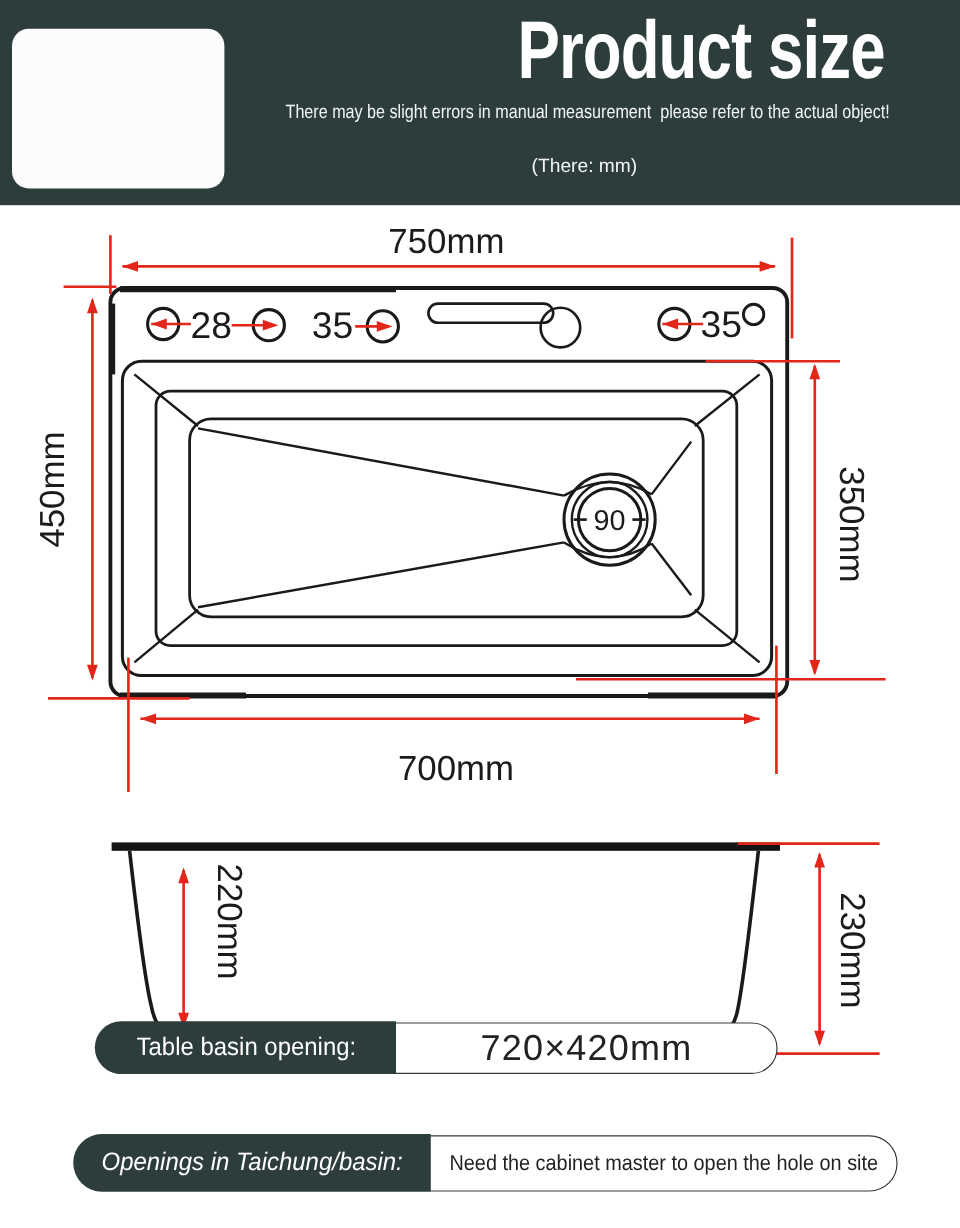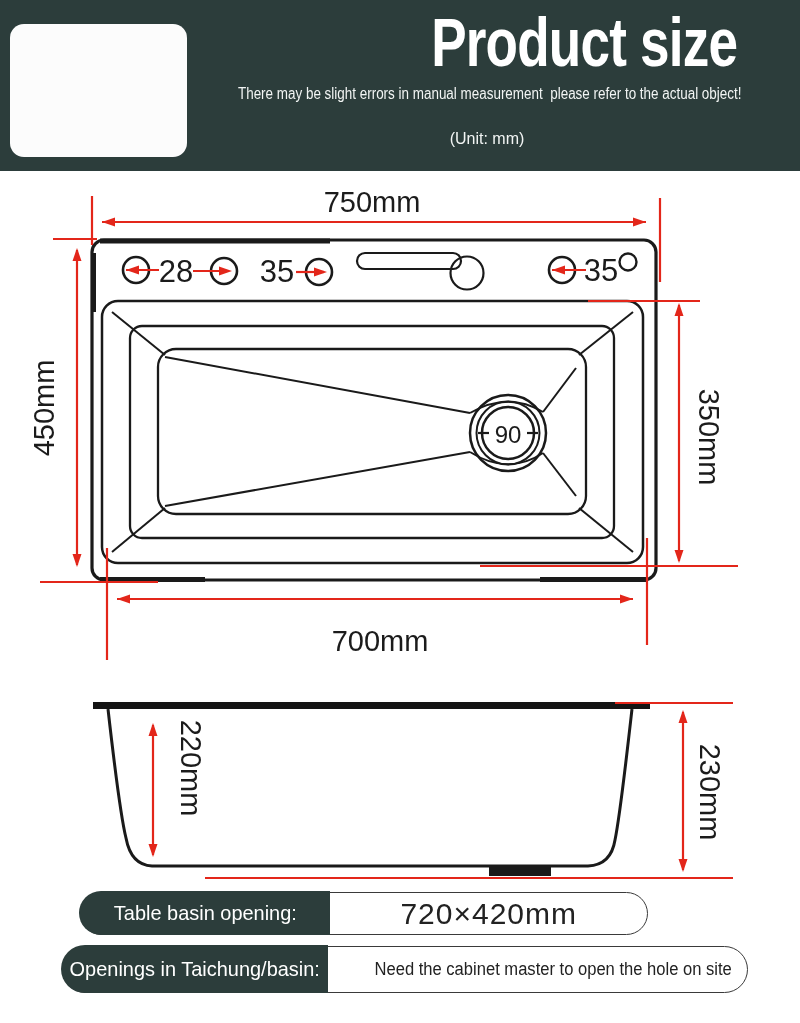--- a/index.html
+++ b/index.html
@@ -15,42 +15,42 @@
             font-size:16px;white-space:pre;}
   .subtitle span{display:inline-block;transform:scaleX(0.84);transform-origin:center;white-space:pre;}
   .unitline{position:absolute;left:190px;top:130px;width:594px;text-align:center;color:#f2f5f4;font-size:16px;}
   
   svg .blk{stroke:#1a1a1a;fill:none;}
   svg .red{stroke:#e3261a;stroke-width:2.2;fill:none;}
   svg .rf{fill:#e3261a;stroke:none;}
   svg text{fill:#1b1b1b;font-family:"Liberation Sans",sans-serif;}
   
   .pill{position:absolute;background:#fff;border:1.6px solid #3a3a3a;display:flex;align-items:center;box-sizing:border-box;}
-  .pill1{left:80px;top:892px;width:568px;height:43px;border-radius:22px;}
+  .pill1{left:80px;top:852px;width:568px;height:43px;border-radius:22px;}
   .pill2{left:62px;top:946px;width:686px;height:47px;border-radius:24px;}
   .pill-dark{height:calc(100% + 3.2px);margin:-1.6px 0 0 -1.6px;background:#2c3d3b;color:#fff;
              display:flex;align-items:center;justify-content:center;box-sizing:border-box;}
   .pill1 .pill-dark{width:251px;border-radius:22px 0 0 22px;font-size:21px;}
-  .pill2 .pill-dark{width:304px;border-radius:24px 0 0 24px;font-size:21px;}
+  .pill2 .pill-dark{width:304px;border-radius:24px 0 0 24px;font-size:21px;font-style:italic;}
   .pill-value{flex:1;text-align:center;color:#222;}
   .pill1 .pill-value{font-size:30px;letter-spacing:1px;}
-  .pill2 .pill-value{font-size:18px;padding-left:31px;}
+  .pill2 .pill-value{font-size:18px;}
   .pill2 .pill-value span{display:inline-block;transform:scaleX(0.92);transform-origin:center;white-space:nowrap;}
   .pill-dark span{display:inline-block;transform:scaleX(0.95);transform-origin:center;white-space:nowrap;}
 </style>
 </head>
 <body>
 
 <div class="canvas">
 
   <div class="header">
     <div class="swatch"></div>
     <div class="title"><span>Product size</span></div>
     <div class="subtitle"><span>There may be slight errors in manual measurement  please refer to the actual object!</span></div>
-    <div class="unitline">(Unit: mm)</div>
+    <div class="unitline">(There: mm)</div>
   </div>
 
   <svg width="800" height="1023" viewBox="0 0 800 1023" style="position:absolute;left:0;top:0;">
 
     <g>
 
       <rect class="blk" x="92" y="240" width="564" height="340" rx="12" stroke-width="3.2"></rect>
 
       <line class="blk" x1="100" y1="241" x2="330" y2="241" stroke-width="5"></line>
       <line class="blk" x1="93.5" y1="253" x2="93.5" y2="312" stroke-width="5"></line>

